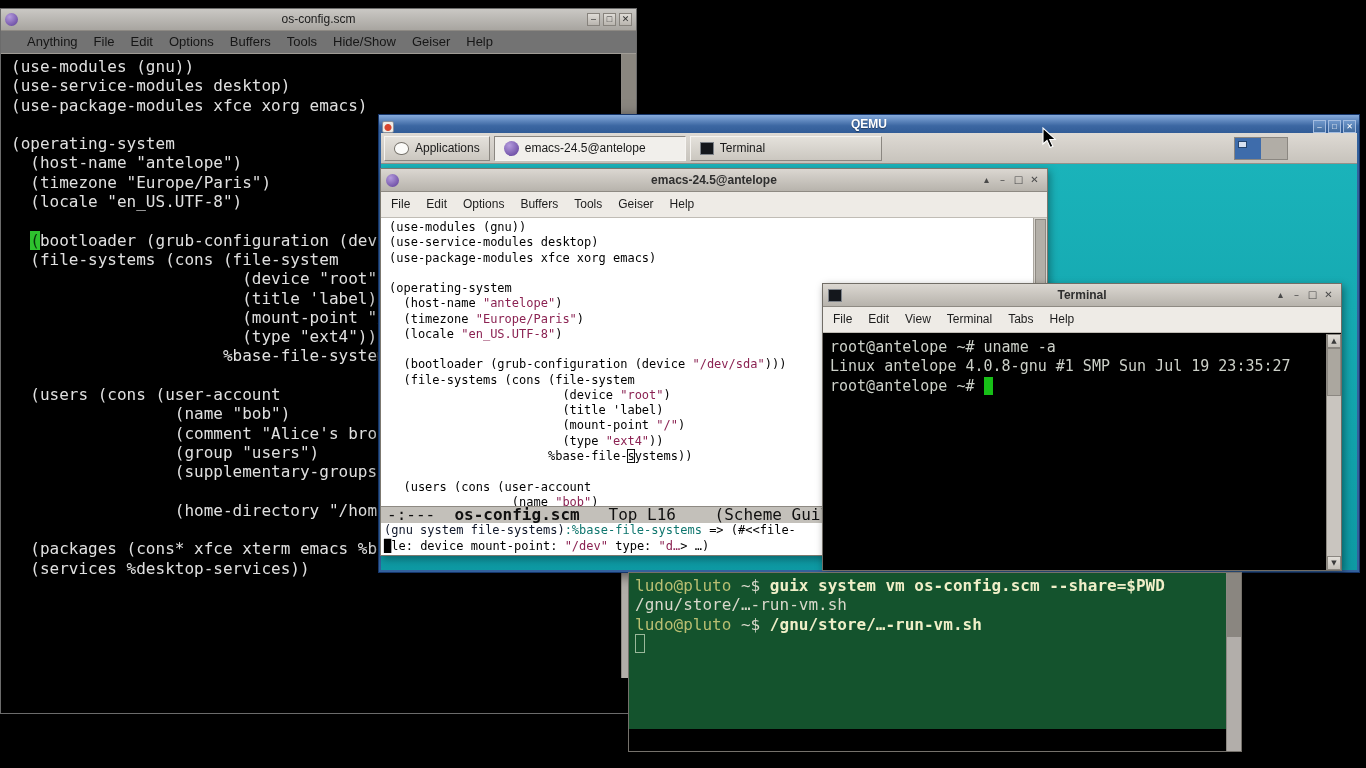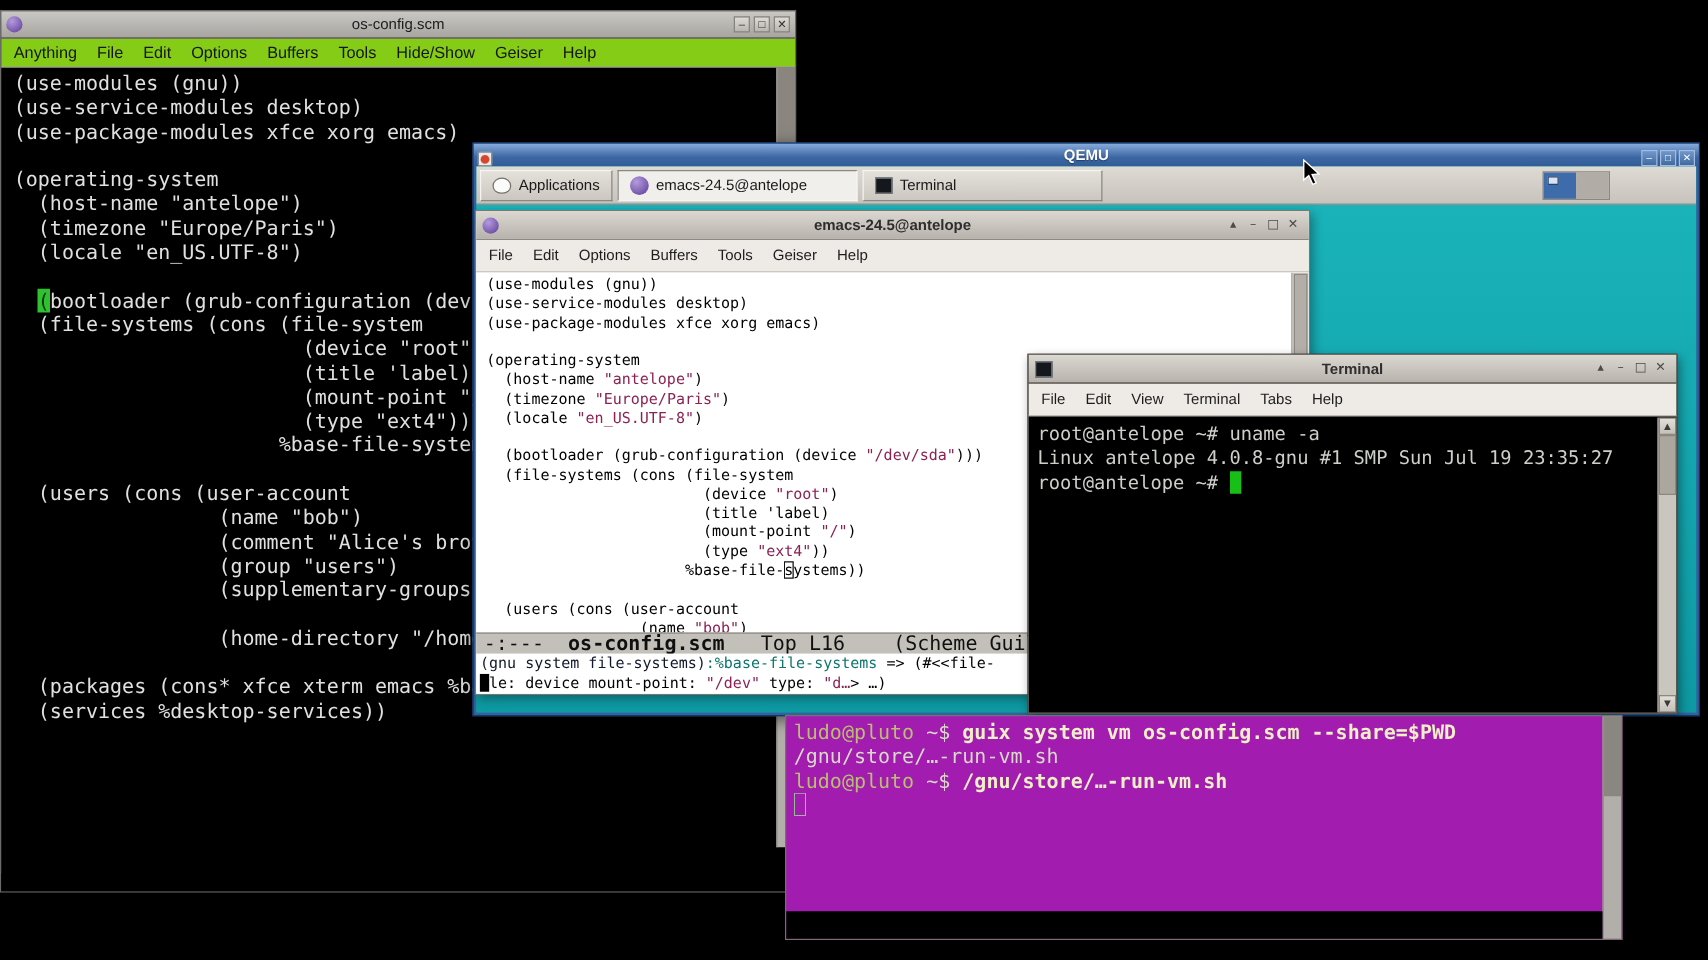--- a/index.html
+++ b/index.html
@@ -28,21 +28,21 @@
 .emacs-ic{width:13px;height:13px;border-radius:50%;background:radial-gradient(circle at 35% 30%,#b49bdd,#5b3a96)}
 .qemu-ic{width:12px;height:12px;border-radius:2px;border:1px solid #88919e;background:radial-gradient(circle at 50% 55%,#d8452e 0 3px,#efece6 4px)}
 .ic-mouse{width:15px;height:13px;background:#fbfbf9;border:1px solid #77736c;border-radius:50% 50% 46% 46%}
 .ic-emacs-sm{width:15px;height:15px;border-radius:50%;background:radial-gradient(circle at 35% 30%,#b49bdd,#5b3a96)}
 .ic-term-sm{width:14px;height:13px;background:#14171c;border:1px solid #7d8289}
 .mi{display:inline-block;padding:0 8px}
 
 #winA{left:0;top:8px;width:637px;height:706px;border:1px solid #6b6b6b;background:#000}
 .tbA{height:22px;background:linear-gradient(#cac8c4,#a8a5a0);border-bottom:1px solid #8d8983;display:flex;align-items:center;padding:0 4px;position:relative}
 .tbA .wtitle{position:absolute;left:0;right:0;text-align:center;font:12px/21px "Liberation Sans",sans-serif;color:#1c1c1c}
-.mbA{height:23px;background:#84cc16;border-bottom:1px solid #a09c96;font:13px/22px "Liberation Sans",sans-serif;color:#161616;padding-left:2px;white-space:nowrap}
+.mbA{height:23px;background:#737373;border-bottom:1px solid #a09c96;font:13px/22px "Liberation Sans",sans-serif;color:#161616;padding-left:18px;white-space:nowrap}
 .bodyA{position:absolute;top:45px;left:0;right:0;bottom:35px;overflow:hidden}
 .codeA{position:absolute;top:0;bottom:0;left:0;right:15px;padding:3px 0 0 10px;font-size:16px;line-height:19.3px;color:#e0e0e0;overflow:hidden}
 .sbA{position:absolute;top:0;right:0;bottom:0;width:15px;background:#b2aea9;border-left:1px solid #8d8983}
 .sbA .thumb{position:absolute;top:0;left:0;right:0;height:115px;background:#8a867f;border-bottom:1px solid #6f6b64}
 .mlA{position:absolute;left:0;right:0;bottom:14px;height:21px;background:#c6c6c6;font-size:15px;line-height:21px;color:#0d0d0d;white-space:pre;padding-left:7px;overflow:hidden}
 .echoA{position:absolute;left:0;right:0;bottom:0;height:14px;background:#000}
 
 #qemu{left:378px;top:114px;width:982px;height:459px;border:1px solid #16366b;background:#33619c;box-shadow:0 3px 12px rgba(0,0,0,.55)}
 .qtb{height:18px;display:flex;align-items:flex-end;padding:0 3px;position:relative;background:linear-gradient(#86abdc,#3c67a2 60%,#315c97)}
 .qtitle{position:absolute;left:0;right:0;text-align:center;font:bold 12px/18px "Liberation Sans",sans-serif;color:#fff;text-shadow:0 1px 1px rgba(0,0,0,.4)}
@@ -72,21 +72,21 @@
 .echoC{position:absolute;left:0;right:0;top:354px;bottom:0;background:#fff;font-size:12px;line-height:15.5px;color:#000;padding-left:3px;overflow:hidden}
 
 #term{left:822px;top:283px;width:520px;height:288px;background:#000;border:1px solid #716d66;box-shadow:2px 3px 8px rgba(0,0,0,.4)}
 .tbody{position:absolute;top:50px;left:0;right:0;bottom:0;overflow:hidden}
 .termtext{position:absolute;top:0;bottom:0;left:0;right:15px;padding:4px 0 0 7px;font-size:15px;line-height:19.4px;color:#ccd0c8;overflow:hidden}
 .sbT{position:absolute;top:0;right:0;bottom:0;width:15px;background:#c9c5bf;border-left:1px solid #8e8a83}
 .sbT .arr{position:absolute;left:0;right:0;height:14px;background:linear-gradient(#e2dfd9,#c4c0b9);border:1px solid #8b8781;font:7px/12px "DejaVu Sans",sans-serif;text-align:center;color:#3a3a3a}
 .sbT .arr.up{top:0}.sbT .arr.down{bottom:0}
 .sbT .thumb{position:absolute;left:0;right:0;top:14px;height:48px;background:#aba79f;border:1px solid #8b8781}
 
-#shell{left:628px;top:572px;width:670px;height:180px;background:#a21caf;border:1px solid #75716b}
+#shell{left:628px;top:572px;width:614px;height:180px;background:#14532d;border:1px solid #75716b}
 .shtext{position:absolute;top:0;left:0;right:15px;bottom:44px;padding:3px 0 0 6px;font-size:16px;line-height:19.3px;color:#d8d8ca;overflow:hidden}
 .sbS{position:absolute;top:0;right:0;bottom:0;width:15px;background:#b2aeaa;border-left:1px solid #8d8983}
 .sbS .thumb{position:absolute;top:0;left:0;right:0;height:64px;background:#8a8680}
 .mlS{position:absolute;left:0;right:15px;bottom:22px;height:22px;background:#c6c6c6;font-size:15px;line-height:22px;color:#0d0d0d;white-space:pre;padding-left:6px;overflow:hidden}
 .echoS{position:absolute;left:0;right:15px;bottom:0;height:22px;background:#000}
 
 #cursor{position:absolute;left:1042px;top:127px;z-index:60}
 </style>
 </head>
 <body>

